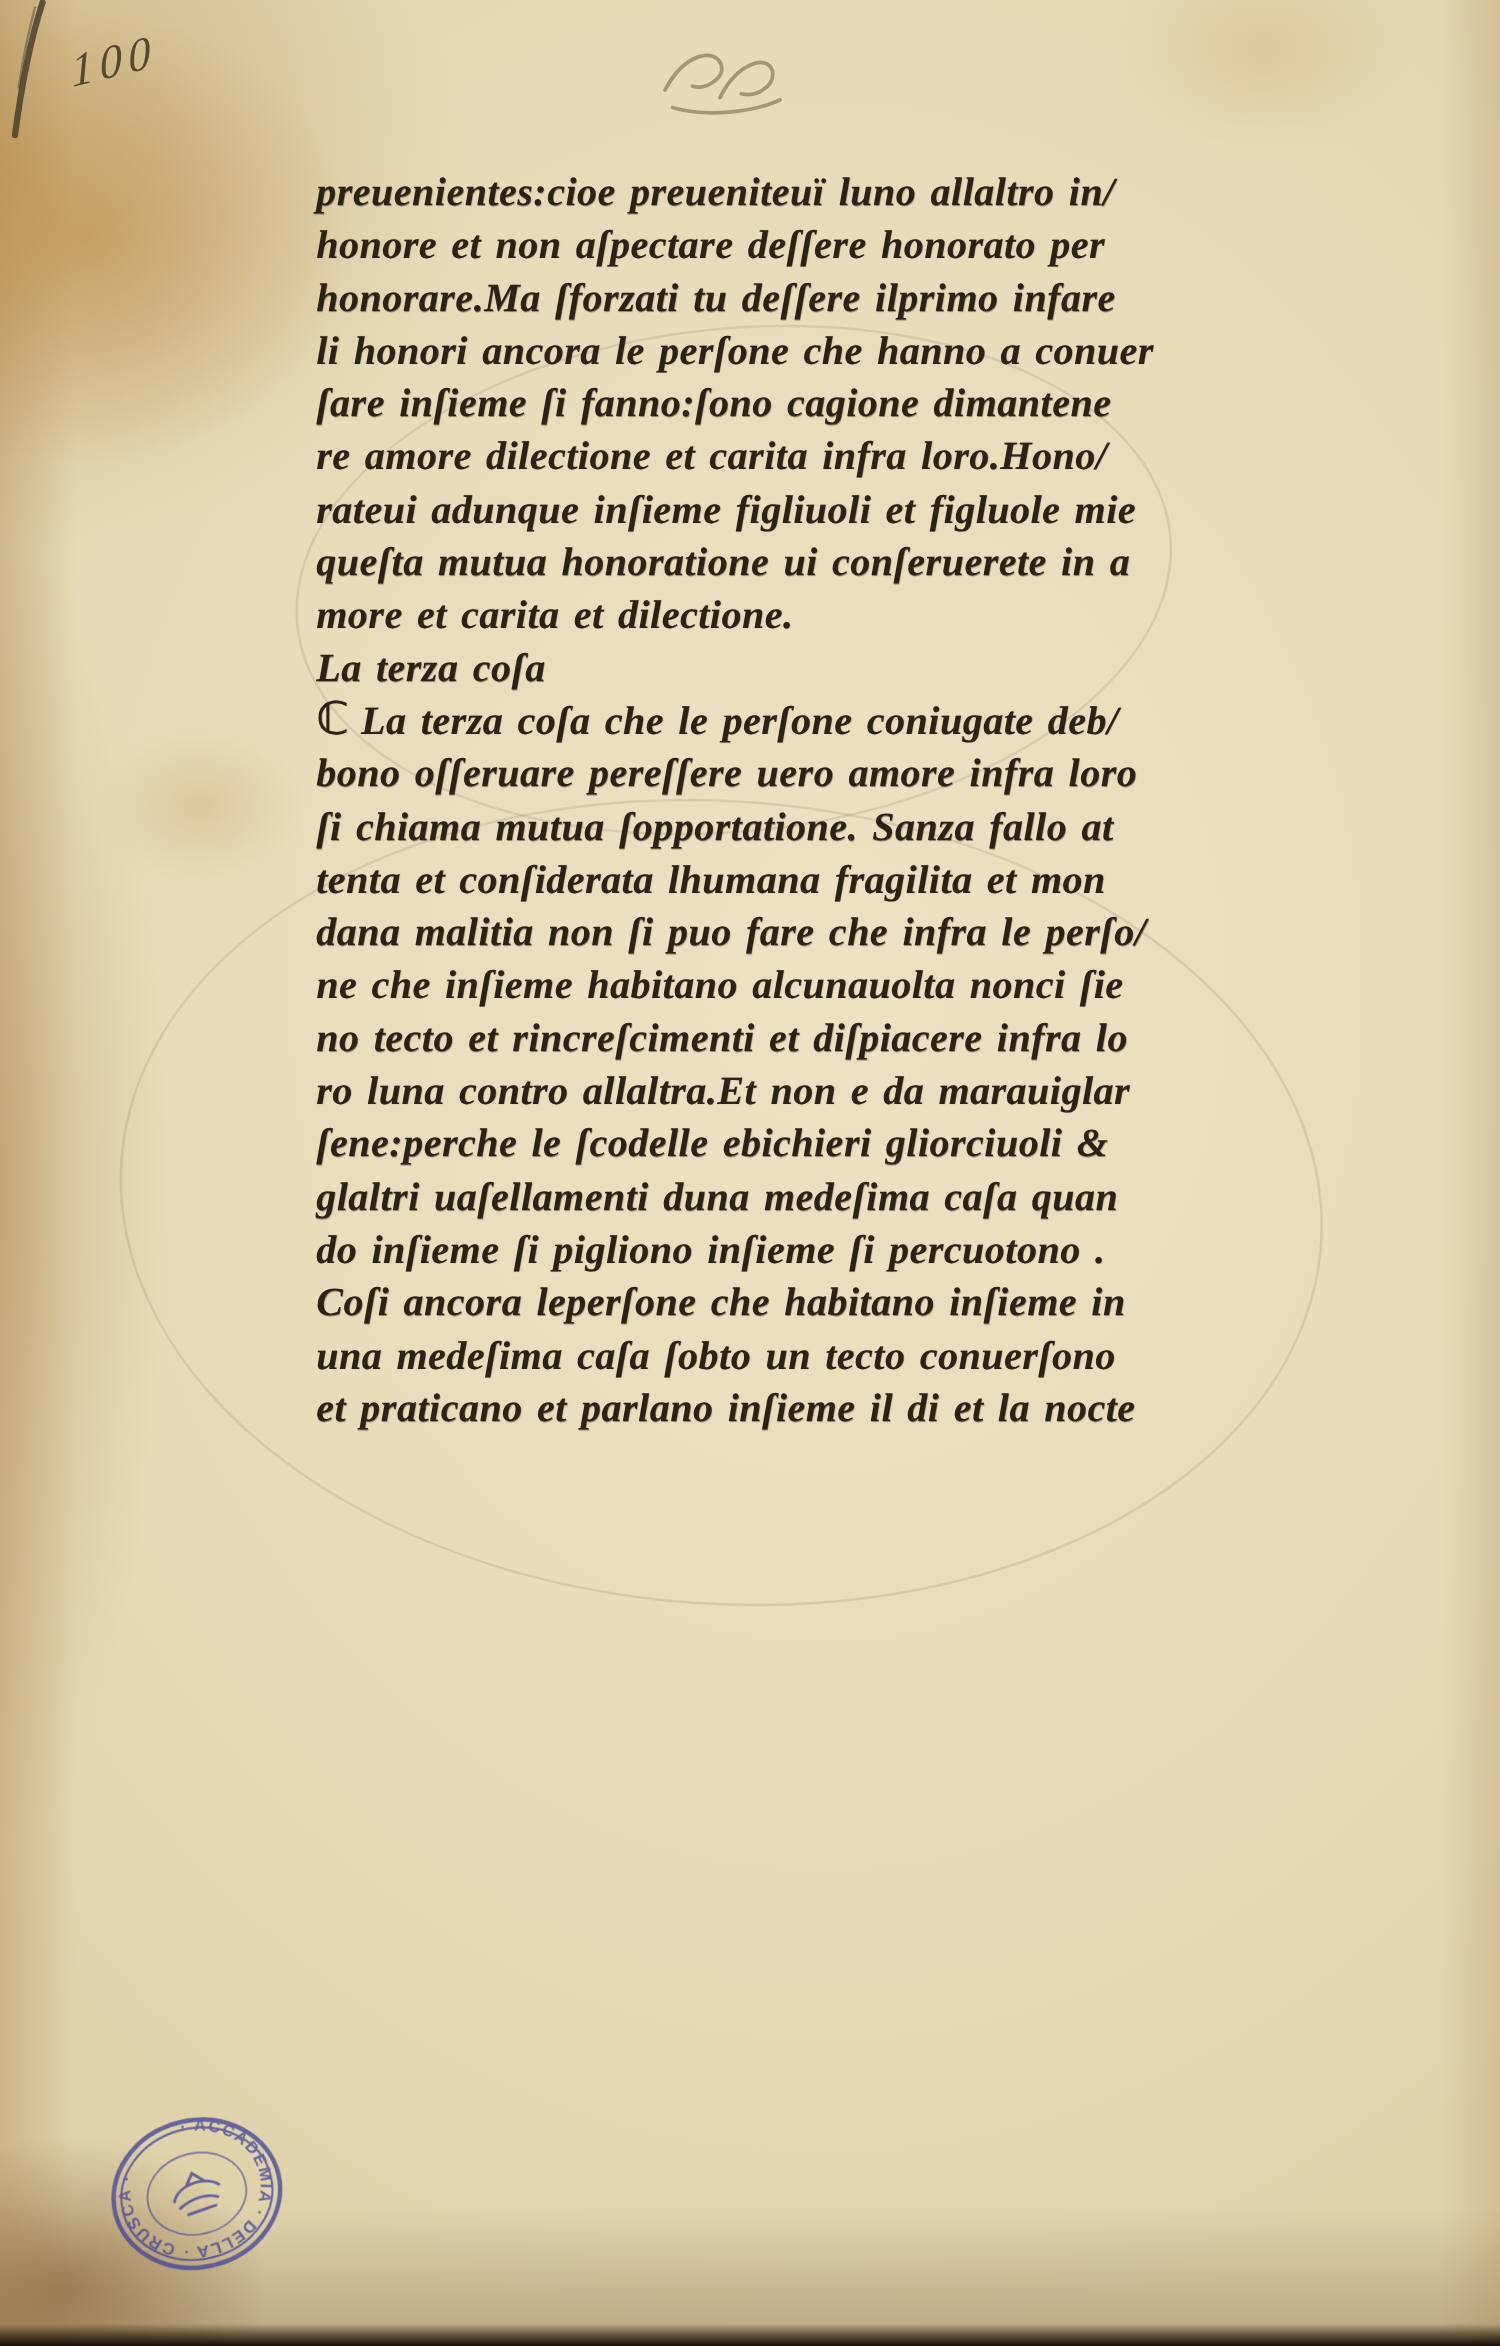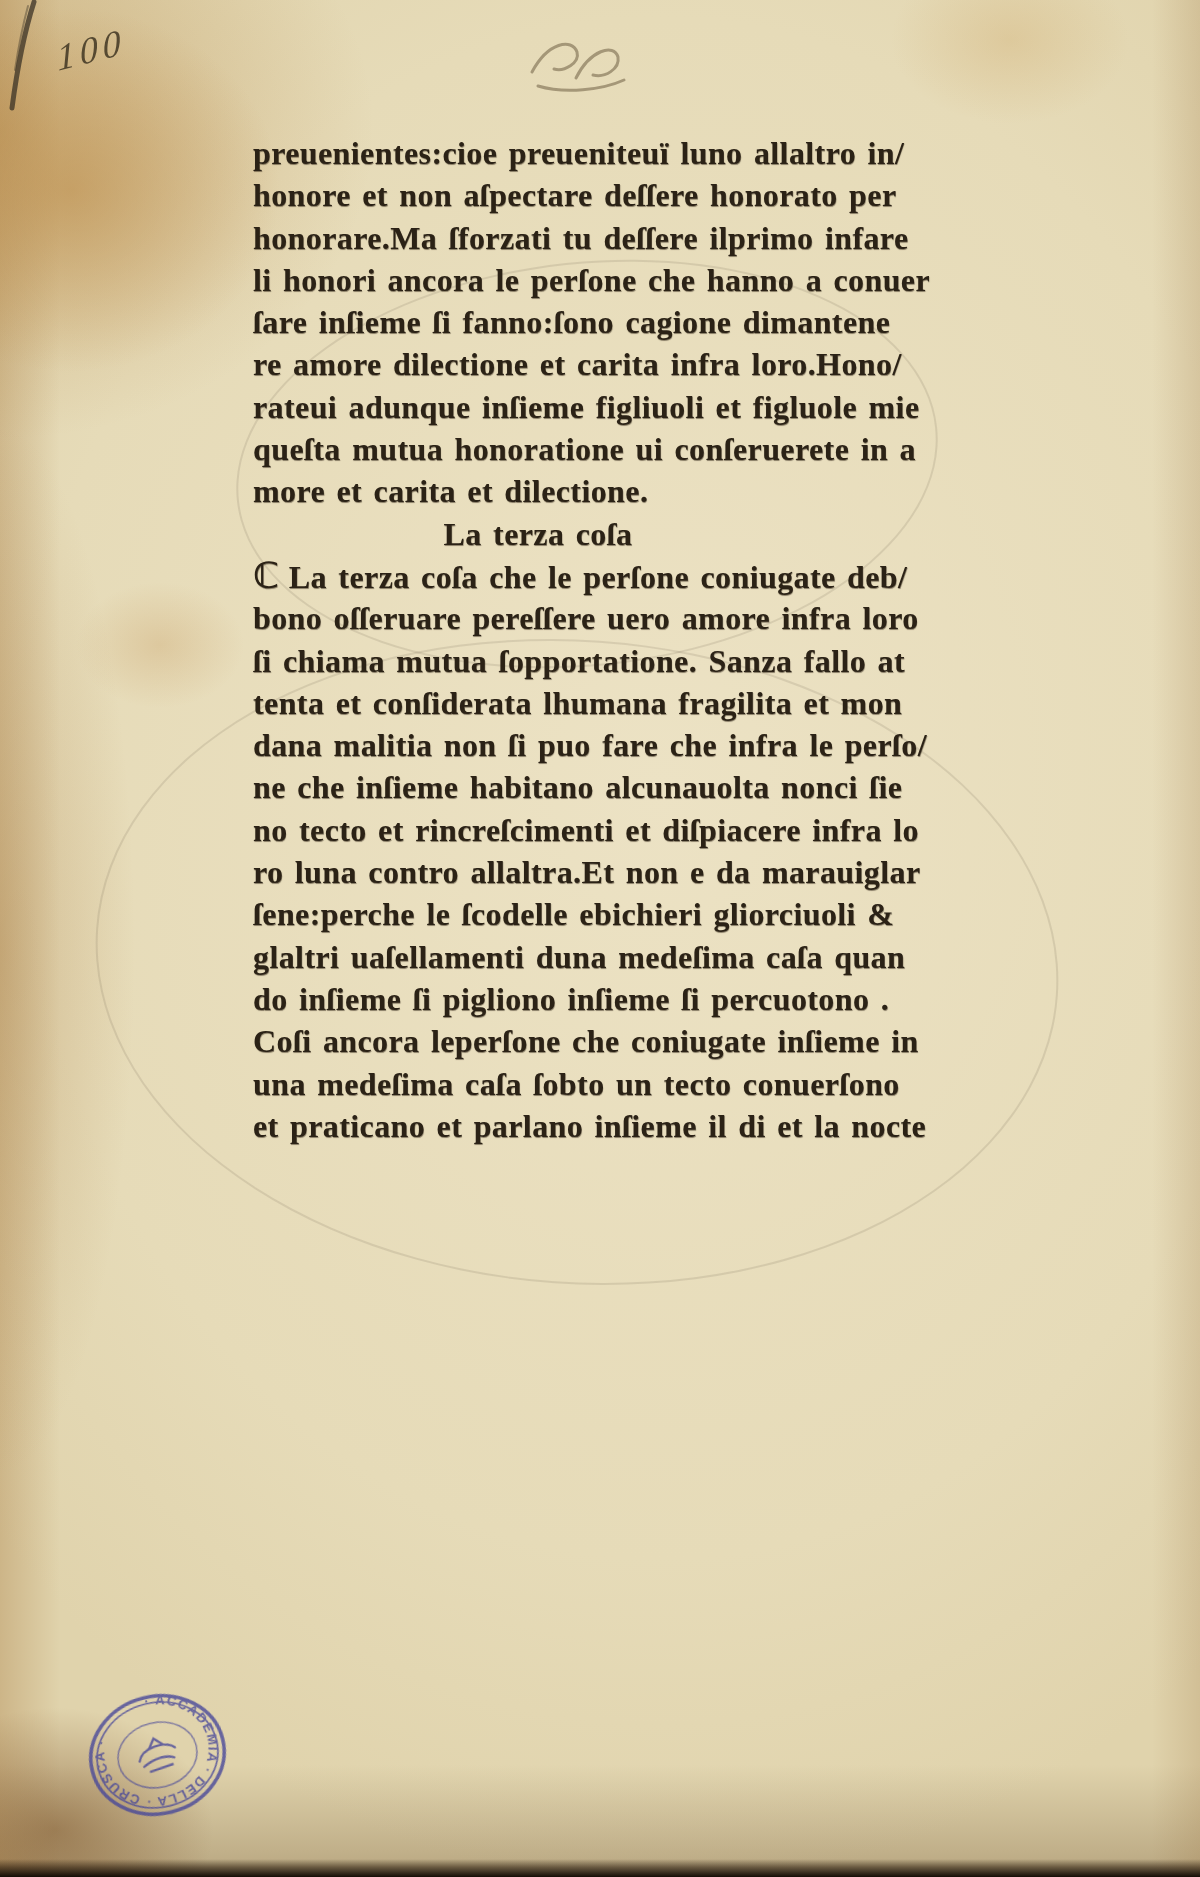--- a/index.html
+++ b/index.html
@@ -30,23 +30,24 @@
     position:absolute;left:56px;top:28px;
     font-size:37px;font-style:italic;color:#453a26;
     transform:rotate(-14deg) skewX(-10deg);
     letter-spacing:5px;opacity:.88;
   }
   .textblock{
     position:absolute;left:253px;top:132px;width:700px;
     font-size:32px;font-weight:bold;color:#2b2216;
     letter-spacing:0.4px;word-spacing:3px;
     text-shadow:0.4px 0.5px 0.7px rgba(45,34,20,0.5);
+    font-style:italic;
   }
   .tl{height:42.3px;line-height:42.3px;white-space:nowrap;}
-  .tl.heading{text-align:center;padding-right:130px;}
+  .tl.heading{padding-right:130px;}
   .capitulum{
     font-family:"DejaVu Sans",sans-serif;
     font-size:36px;margin-right:9px;
   }
   .ghost-ring{
     position:absolute;border:2px solid rgba(110,100,78,0.16);
     border-radius:50%;pointer-events:none;
   }
   .ring-a{left:235px;top:262px;width:700px;height:400px;transform:rotate(-6deg);}
   .ring-b{left:95px;top:640px;width:960px;height:640px;transform:rotate(4deg);}
@@ -91,21 +92,21 @@
     <div class="tl">bono oſſeruare pereſſere uero amore infra loro</div>
     <div class="tl">ſi chiama mutua ſopportatione. Sanza fallo at</div>
     <div class="tl">tenta et conſiderata lhumana fragilita et mon</div>
     <div class="tl">dana malitia non ſi puo fare che infra le perſo/</div>
     <div class="tl">ne che inſieme habitano alcunauolta nonci ſie</div>
     <div class="tl">no tecto et rincreſcimenti et diſpiacere infra lo</div>
     <div class="tl">ro luna contro allaltra.Et non e da marauiglar</div>
     <div class="tl">ſene:perche le ſcodelle ebichieri gliorciuoli &amp;</div>
     <div class="tl">glaltri uaſellamenti duna medeſima caſa quan</div>
     <div class="tl">do inſieme ſi pigliono inſieme ſi percuotono .</div>
-    <div class="tl">Coſi ancora leperſone che coniugate inſieme in</div>
+    <div class="tl">Coſi ancora leperſone che habitano inſieme in</div>
     <div class="tl">una medeſima caſa ſobto un tecto conuerſono</div>
     <div class="tl">et praticano et parlano inſieme il di et la nocte</div>
   </div>
 
   <svg class="svg-abs stamp" style="left:84px;top:1692px;width:148px;height:130px;transform:rotate(-14deg);" viewBox="0 0 140 124">
     <defs>
       <path id="arcpath" d="M70,12 a50,44 0 1 1 -0.05,0"></path>
     </defs>
     <g stroke="#46469a" fill="none">
       <ellipse cx="70" cy="60" rx="64" ry="56" stroke-width="3.4"></ellipse>

